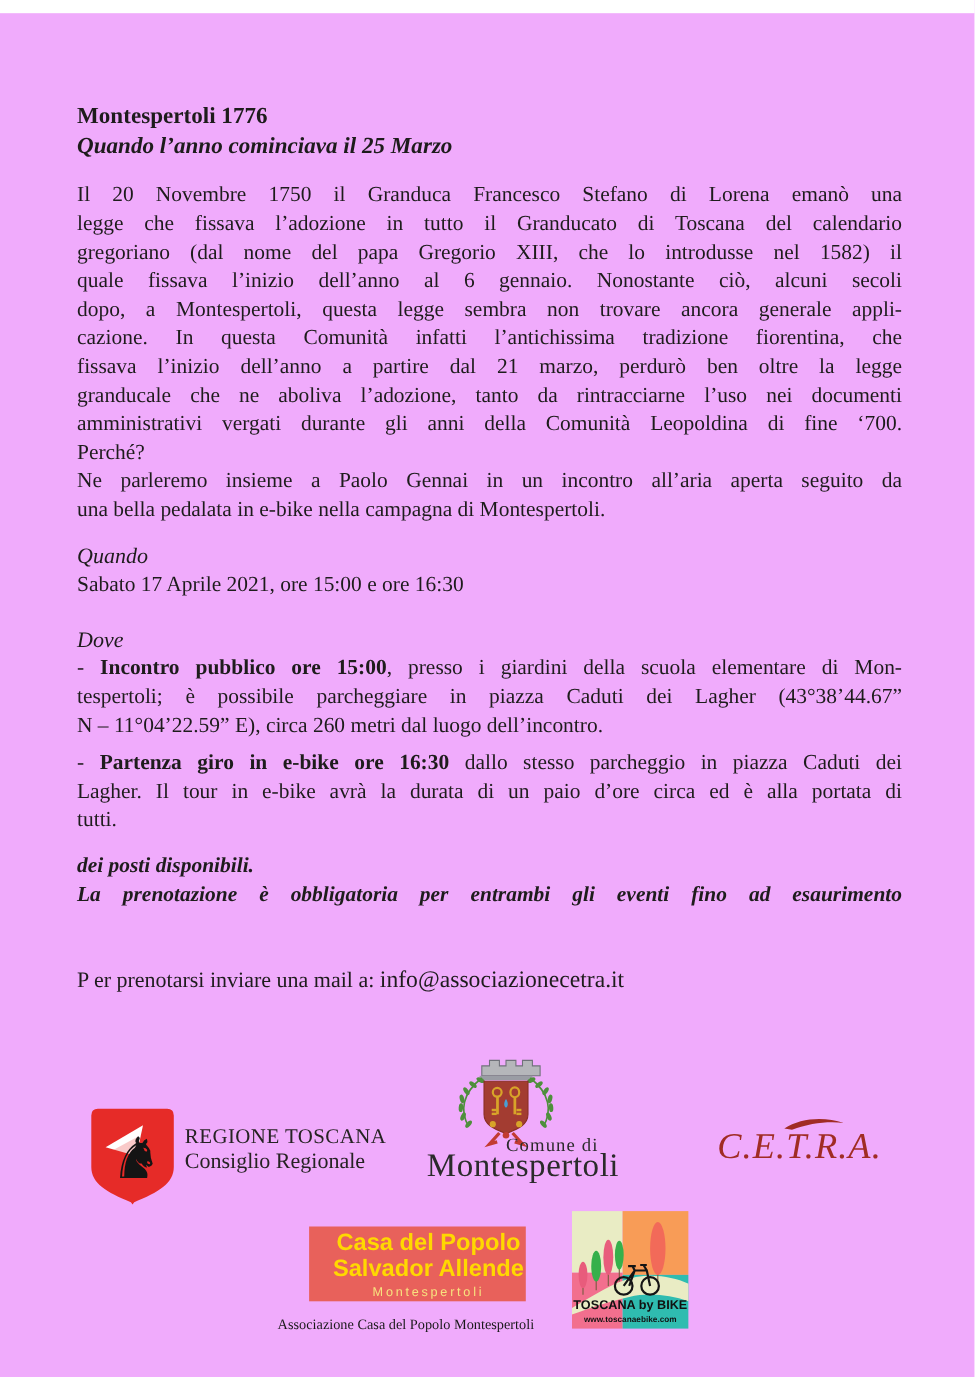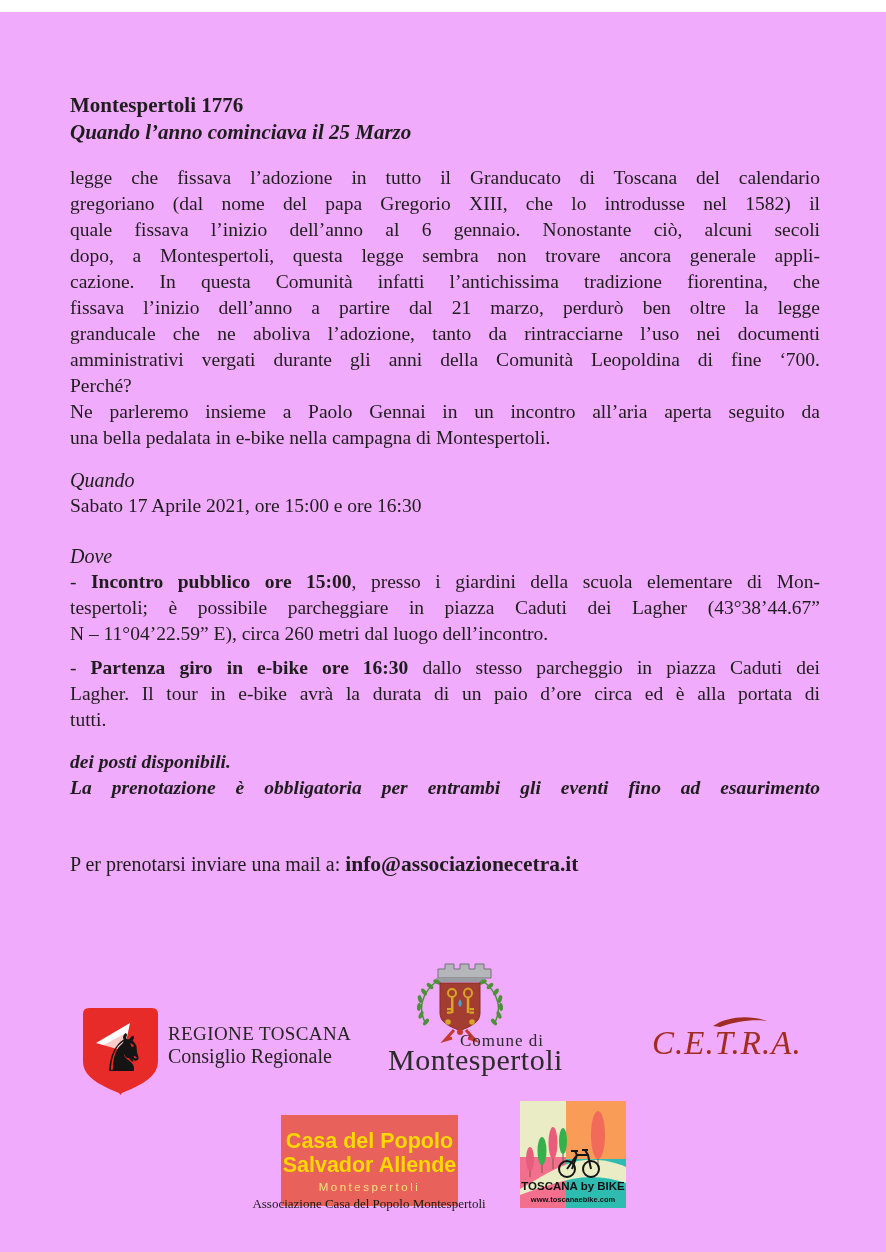--- a/index.html
+++ b/index.html
@@ -13,21 +13,21 @@
   .doc-subtitle { font-weight:bold; font-style:italic; font-size:21px; line-height:27px; }
   .intro { margin-top:19px; }
   .line { text-align:justify; }
   .jl   { text-align:justify; text-align-last:justify; }
   .sec-quando { margin-top:16px; }
   .sec-head { font-style:italic; font-size:20px; }
   .sec-dove { margin-top:24px; }
   .dove-item2 { margin-top:8px; }
   .note { margin-top:16px; font-weight:bold; font-style:italic; }
   .contact { margin-top:50px; font-size:20px; }
-  .contact .email { font-weight:bold; font-size:21.5px; }
+  .contact .email { font-weight:normal; font-size:21.5px; }
   b { font-weight:bold; }
 
   
   .abs { position:absolute; }
 
   
   .rt-shield { left:82px; top:995px; width:77px; height:90px; }
   .rt-text { left:168px; top:1011px; color:#262323; }
   .rt-line1 { font-size:19px; letter-spacing:0.4px; }
   .rt-line2 { font-size:20px; }
@@ -37,42 +37,43 @@
   .comune-di   { left:460px; top:1019px; font-size:17px; letter-spacing:1px; color:#2b2b2b; }
   .comune-name { left:388px; top:1031px; font-size:30px; letter-spacing:0.5px; color:#2b2b2b; }
 
   
   .cetra { left:652px; top:1002px; width:175px; color:#a02c24; }
   .cetra-swirl { position:absolute; left:58px; top:0; width:60px; height:14px; }
   .cetra-text { margin-top:11px; font-size:33px; font-style:italic; letter-spacing:1px; white-space:nowrap; }
 
   
   .casa-box {
-    left:281px; top:1103px; width:177px; height:91px; background:#e8615b;
+    left:281px; top:1103px; width:177px; height:68px; background:#e8615b;
     display:flex; flex-direction:column; align-items:center; justify-content:center;
-    font-family:"Liberation Sans", sans-serif; text-align:left;
+    font-family:"Liberation Sans", sans-serif; text-align:left;padding-left:20px;
   }
   .casa-l1, .casa-l2 { font-weight:bold; font-size:21.5px; line-height:24px; color:#ffd800; white-space:nowrap; }
   .casa-l3 { font-size:11.5px; letter-spacing:2.5px; color:#f7e27e; margin-top:4px; white-space:nowrap; }
   .casa-caption { left:369px; top:1184px; transform:translateX(-50%); font-size:13px; color:#191919; white-space:nowrap; }
 
   
   .tbb { left:520px; top:1089px; width:106px; height:107px; }
 </style>
 </head>
 <body>
 
 <div class="page">
 
   <div class="textcol">
 
     <div class="doc-title">Montespertoli 1776</div>
     <div class="doc-subtitle">Quando l’anno cominciava il 25 Marzo</div>
 
     <div class="intro">
+        <div class="line jl">Il 20 Novembre 1750 il Granduca Francesco Stefano di Lorena emanò una</div>
         <div class="line jl">legge che fissava l’adozione in tutto il Granducato di Toscana del calendario</div>
         <div class="line jl">gregoriano (dal nome del papa Gregorio XIII, che lo introdusse nel 1582) il</div>
         <div class="line jl">quale fissava l’inizio dell’anno al 6 gennaio. Nonostante ciò, alcuni secoli</div>
         <div class="line jl">dopo, a Montespertoli, questa legge sembra non trovare ancora generale appli-</div>
         <div class="line jl">cazione. In questa Comunità infatti l’antichissima tradizione fiorentina, che</div>
         <div class="line jl">fissava l’inizio dell’anno a partire dal 21 marzo, perdurò ben oltre la legge</div>
         <div class="line jl">granducale che ne aboliva l’adozione, tanto da rintracciarne l’uso nei documenti</div>
         <div class="line jl">amministrativi vergati durante gli anni della Comunità Leopoldina di fine ‘700.</div>
         <div class="line">Perché?</div>
       </div>

